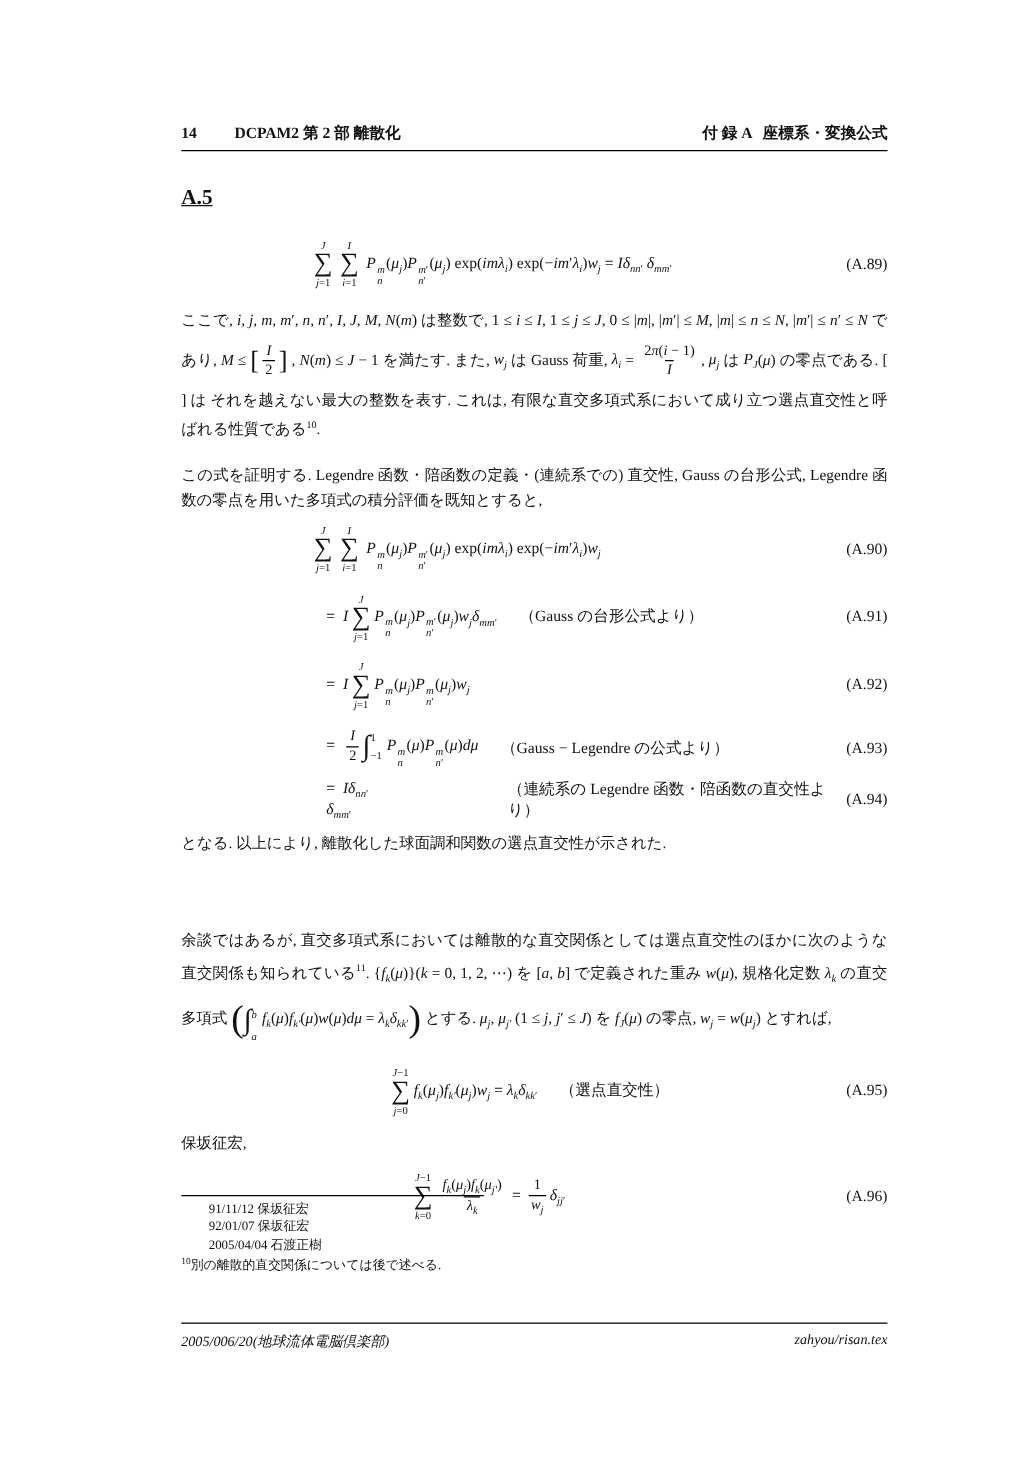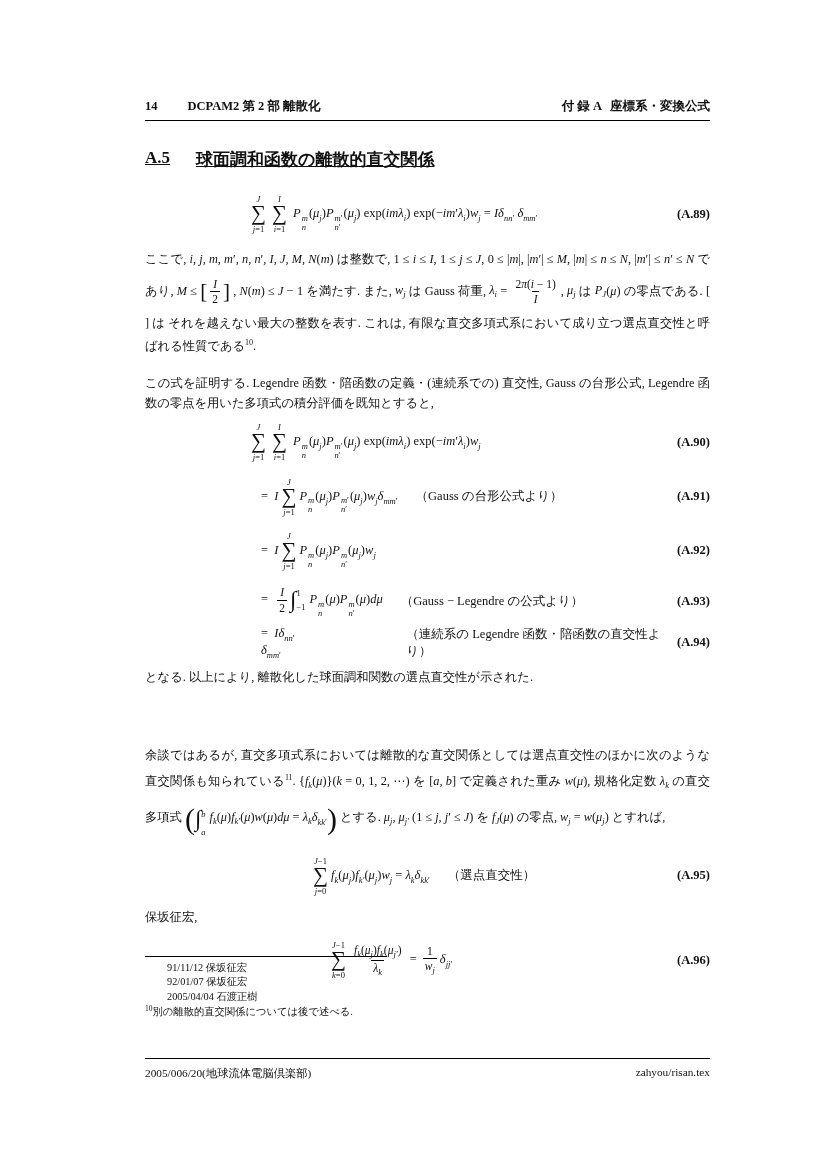--- a/index.html
+++ b/index.html
@@ -28,21 +28,21 @@
   p.proof  { margin:16px 0 2px 0; }
   p.concl  { margin:8px 0 0 0; }
   p.aside  { margin:56px 0 0 0; line-height:2.05; }
   p.cont   { margin:12px 0 0 0; }
   sup { font-size:8px; }
   sub { font-size:8.5px; }
 
   
   .eq { display:flex; align-items:center; font-size:12.5px; }
   .eq .lead { flex:0 0 auto; }
-  .eq .tag  { margin-left:auto; padding-left:8px;font-weight:bold; }
+  .eq .tag  { margin-left:auto; padding-left:8px; }
   .eq .cmt  { margin-left:18px; }
   .eq89 { margin:22px 0 14px 0; } .eq89 .lead { width:103px; }
   .eq90 { margin:8px 0 8px 0; }   .eq90 .lead { width:103px; }
   .eq91 { margin:14px 0; }        .eq91 .lead { width:116px; }
   .eq92 { margin:14px 0; }        .eq92 .lead { width:116px; }
   .eq93 { margin:10px 0 8px 0; }  .eq93 .lead { width:116px; }
   .eq94 { margin:8px 0 8px 0; }   .eq94 .lead { width:116px; }
   .eq94 .cmt { margin-left:92px; }
   .eq95 { margin:14px 0 12px 0; } .eq95 .lead { width:165px; }
   .eq96 { margin:12px 0 0 0; }    .eq96 .lead { width:183px; }
@@ -66,40 +66,39 @@
 
   
   .footnotes { position:absolute; top:956px; left:145px; width:565px; font-size:10.3px; line-height:1.4; }
   .fn-rule { width:242px; border-top:1px solid #000; margin-bottom:4px; }
   .fn-date { padding-left:22px; }
   .fn-note sup { font-size:7.5px; }
 
   
   .footer { position:absolute; top:1058px; left:145px; width:565px; font-size:11.3px; }
   .f-rule { border-top:1px solid #000; margin-bottom:7px; }
-  .f-row { display:flex; }
+  .f-row { display:flex;font-style:italic; }
   .f-row .fright { margin-left:auto; }
 </style>
 </head>
 <body>
 
 <div class="page">
 
   <div class="hdr">
     <span class="pgnum">14</span>
     <span>DCPAM2 第 2 部 離散化</span>
     <span class="right">
       <span>付 録 A</span>
       <span>座標系・変換公式</span>
     </span>
   </div>
 
   <div class="section-h">
     <span>A.5</span>
-    <span>球面調和函数の離散的直交関係</span>
   </div>
 
 
   <div class="eq eq89">
     <span class="lead"></span>
     <span class="ebody"><span class="sum">
           <span class="sl"><i>J</i></span>
           <span class="sg">∑</span>
           <span class="sl"><i>j</i>=1</span>
         </span><span class="sum">

